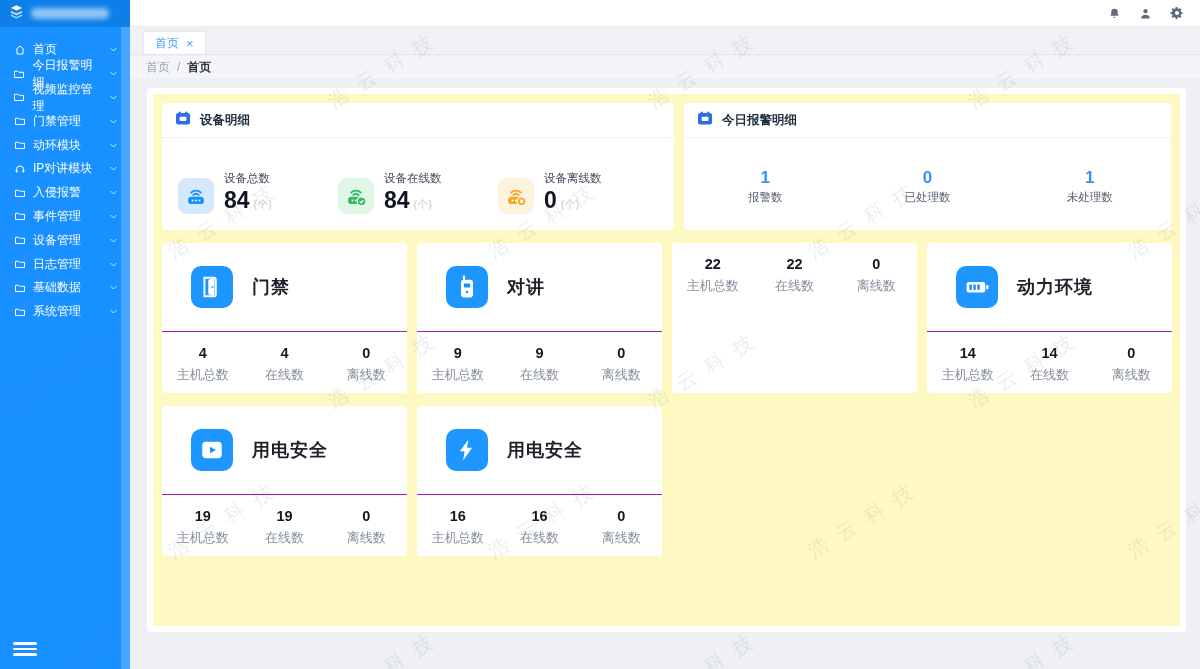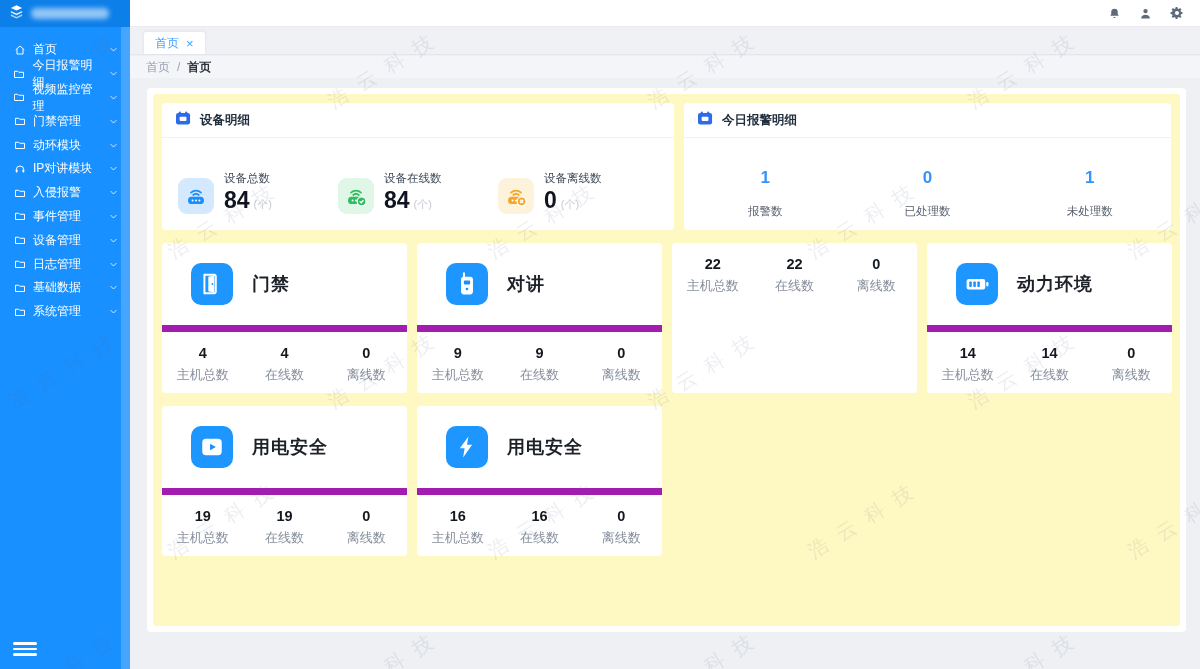--- a/index.html
+++ b/index.html
@@ -66,26 +66,26 @@
   .v-total   { background:#d4e9fe; }
   .v-online  { background:#e0f7e7; }
   .v-offline { background:#fdf3dd; }
   .dev-txt .d-label { font-size:11.5px; color:#3d4856; margin-bottom:1px; }
   .dev-txt .d-valrow { display:flex; align-items:baseline; gap:4px; }
   .dev-txt .d-value { font-size:23px; font-weight:bold; color:#101420; }
   .dev-txt .d-unit { font-size:11px; color:#c5cad2; }
   .alarm-stats { display:flex; padding-top:30px; }
   .alarm-stat { flex:1; text-align:center; }
   .alarm-stat .a-value { font-size:17px; font-weight:bold; color:#3492fa; }
-  .alarm-stat .a-label { font-size:11.5px; color:#565f6c; margin-top:16px; }
+  .alarm-stat .a-label { font-size:11.5px; color:#565f6c; margin-top:2px; }
 
   
   .mod-card { width:245px; height:150px; flex:none; }
   .mod-hd { height:89px; display:flex; align-items:center; gap:19px;
-    padding-left:29px; border-bottom:7px solid #a21caf; }
+    padding-left:29px; border-bottom:1px solid #a21caf; }
   .mod-ic { width:42px; height:42px; border-radius:10px; background:#1e96ff;
     display:flex; align-items:center; justify-content:center; }
   .mod-title { font-size:18px; font-weight:bold; color:#1d2129; letter-spacing:1px; }
   .mod-stats { display:flex; padding-top:13px; }
   .mod-stat { flex:1; text-align:center; }
   .mod-stat .m-value { font-size:14.5px; font-weight:bold; color:#14181f; }
   .mod-stat .m-label { font-size:13px; color:#878f9c; margin-top:5px; }
 
   
   #watermarks { position:absolute; inset:0; z-index:30; pointer-events:none;

